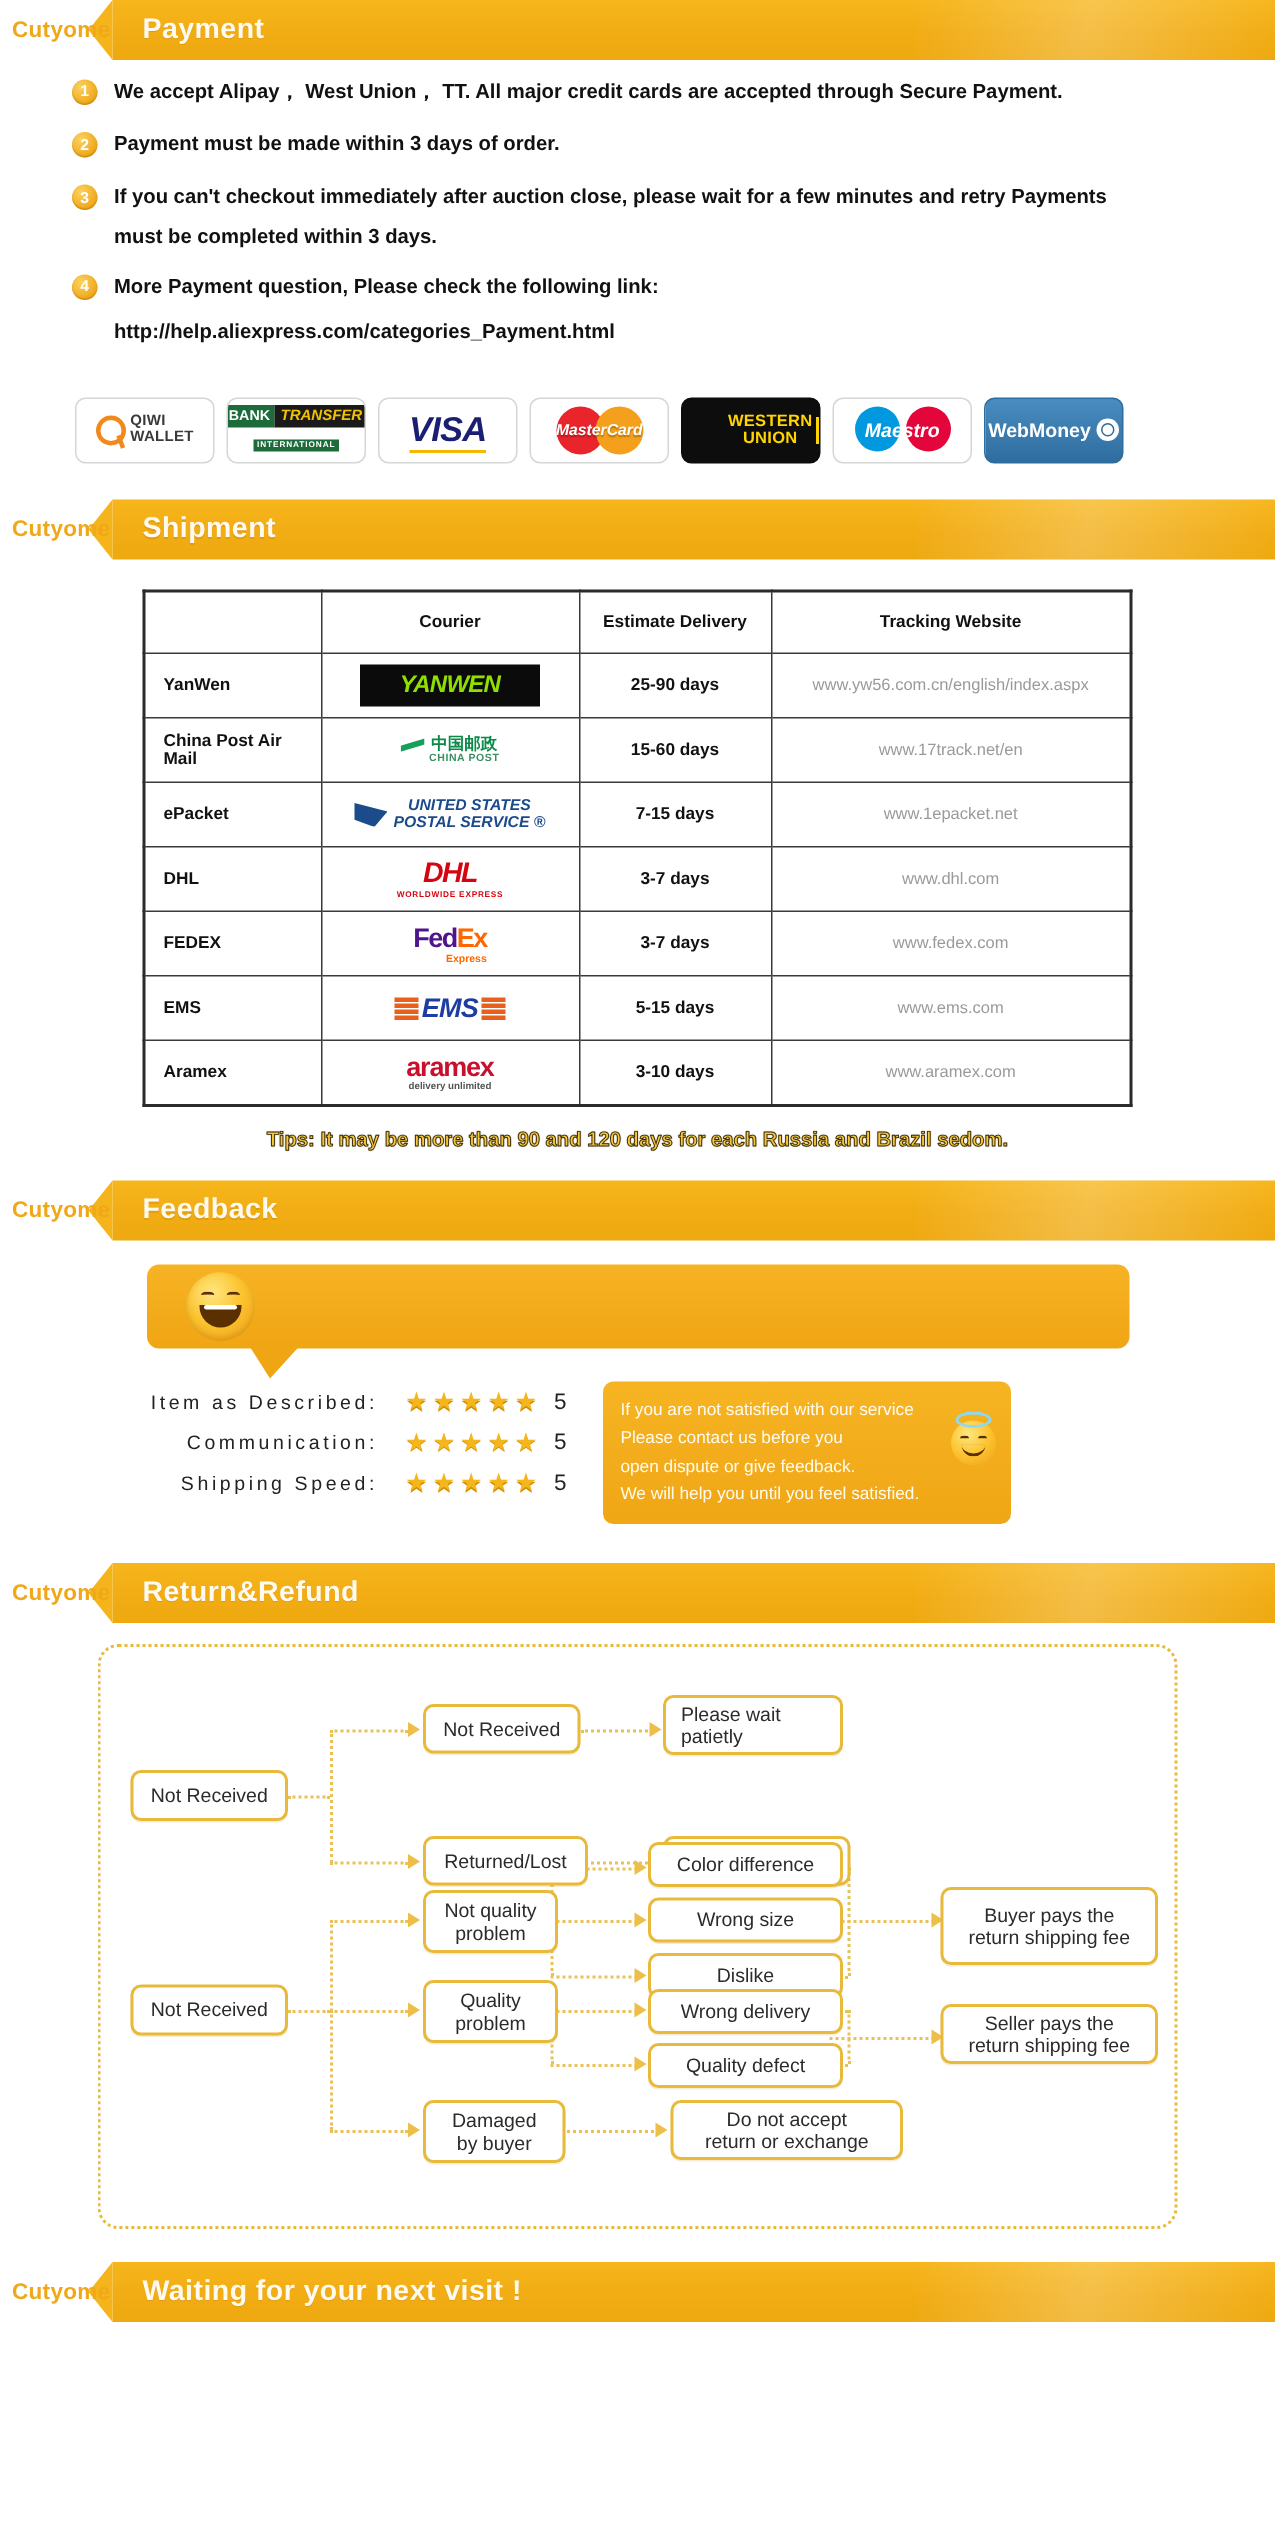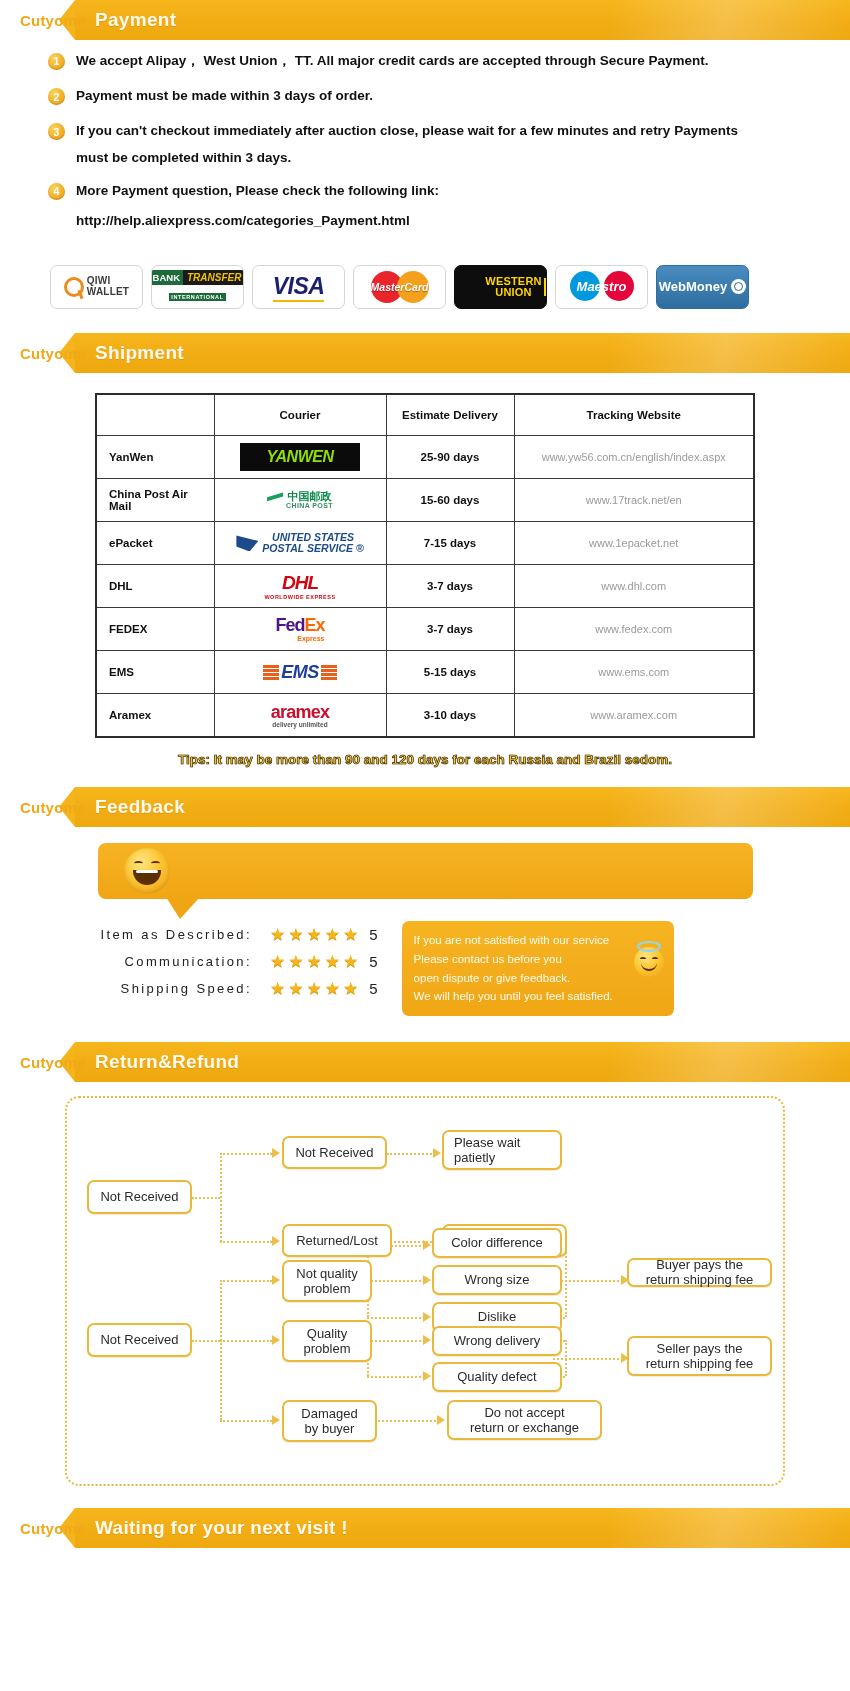--- a/index.html
+++ b/index.html
@@ -16,21 +16,21 @@
   
   .banner {
     position: relative;
     height: 40px;
     margin: 0 0 0 0;
     display: flex;
     align-items: center;
   }
   .banner .brand {
     position: absolute;
-    left: 20px;
+    left: 8px;
     top: 50%;
     transform: translateY(-50%);
     font-size: 15px;
     font-weight: bold;
     color: #f0a818;
     letter-spacing: .2px;
     z-index: 3;
     white-space: nowrap;
   }
   .banner .bar {
@@ -680,21 +680,21 @@
 patietly</div>
       <div class="node" style="left:215px; top:126px; width:110px; height:33px;">Returned/Lost</div>
       <div class="node" style="left:375px; top:126px; width:125px; height:33px;">Resend/Refund</div>
 
       <div class="node" style="left:20px;  top:225px; width:105px; height:34px;">Not Received</div>
       <div class="node" style="left:215px; top:162px; width:90px;  height:42px; white-space:pre-line;">Not quality
 problem</div>
       <div class="node" style="left:365px; top:130px; width:130px; height:30px;">Color difference</div>
       <div class="node" style="left:365px; top:167px; width:130px; height:30px;">Wrong size</div>
       <div class="node" style="left:365px; top:204px; width:130px; height:30px;">Dislike</div>
-      <div class="node" style="left:560px; top:160px; width:145px; height:29px; white-space:pre-line;">Buyer pays the
+      <div class="node" style="left:560px; top:160px; width:145px; height:52px; white-space:pre-line;">Buyer pays the
 return shipping fee</div>
 
       <div class="node" style="left:215px; top:222px; width:90px;  height:42px; white-space:pre-line;">Quality
 problem</div>
       <div class="node" style="left:365px; top:228px; width:130px; height:30px;">Wrong delivery</div>
       <div class="node" style="left:365px; top:264px; width:130px; height:30px;">Quality defect</div>
       <div class="node" style="left:560px; top:238px; width:145px; height:40px; white-space:pre-line;">Seller pays the
 return shipping fee</div>
 
       <div class="node" style="left:215px; top:302px; width:95px;  height:42px; white-space:pre-line;">Damaged

